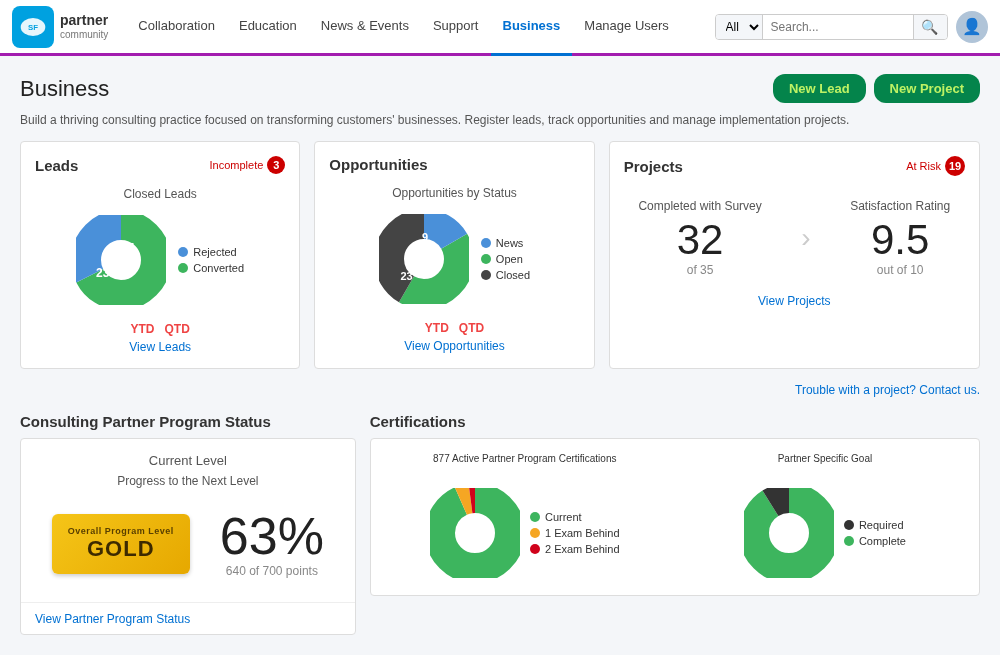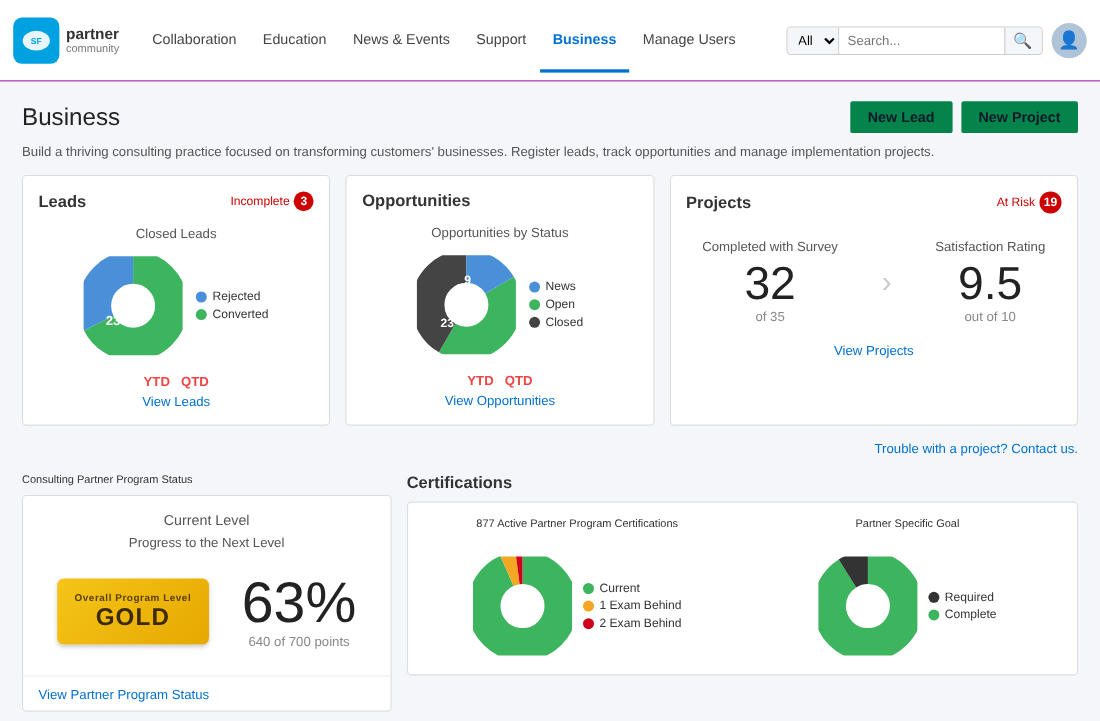--- a/index.html
+++ b/index.html
@@ -1,24 +1,24 @@
 <!DOCTYPE html>
 <html><head>
   <meta charset="utf-8">
   <style>
     * { box-sizing: border-box; margin: 0; padding: 0; }
     body { font-family: 'Salesforce Sans', Arial, sans-serif; font-size: 13px; background: #f4f6f9; color: #333; }
 
     
     .top-nav {
       background: #fff;
-      border-bottom: 1px solid #a21caf;
-      display: flex;
-      align-items: center;
-      height: 74px;
+      border-bottom: 3px solid #a21caf;
+      display: flex;
+      align-items: center;
+      height: 56px;
       padding: 0 12px;
       position: relative;
     }
     .nav-logo {
       display: flex;
       align-items: center;
       margin-right: 18px;
     }
     .sf-logo {
       width: 42px;
@@ -107,23 +107,23 @@
     .page-header {
       display: flex;
       align-items: center;
       justify-content: space-between;
       margin-bottom: 10px;
     }
     .page-title { font-size: 22px; font-weight: 300; color: #222; }
     .btn-group { display: flex; gap: 8px; }
     .btn-green {
       background: #04844b;
-      color: #0f172a;
+      color: #bef264;
       border: none;
-      border-radius: 2px;
+      border-radius: 12px;
       padding: 7px 16px;
       font-size: 13px;
       cursor: pointer;
       font-weight: bold;
     }
 
     .page-desc { font-size: 12px; color: #555; margin-bottom: 14px; }
 
     
     .section-row {
@@ -452,21 +452,21 @@
 
   </div>
 
   <div class="trouble-row">
     <a class="trouble-link">Trouble with a project? Contact us.</a>
   </div>
 
   <div class="bottom-section">
 
     <div class="bottom-left">
-      <div style="font-size:10px;font-weight:400;color:#333;margin-bottom:8px;">Consulting Partner Program Status</div>
+      <div style="font-size:15px;font-weight:700;color:#333;margin-bottom:8px;">Consulting Partner Program Status</div>
       <div class="partner-card">
         <div class="partner-card-inner">
           <div class="current-level-label">Current Level</div>
           <div class="progress-label">Progress to the Next Level</div>
           <div class="partner-bottom">
             <div class="gold-badge">
               <div class="gold-badge-sub">Overall Program Level</div>
               <div class="gold-badge-main">GOLD</div>
             </div>
             <div style="text-align:center;">

